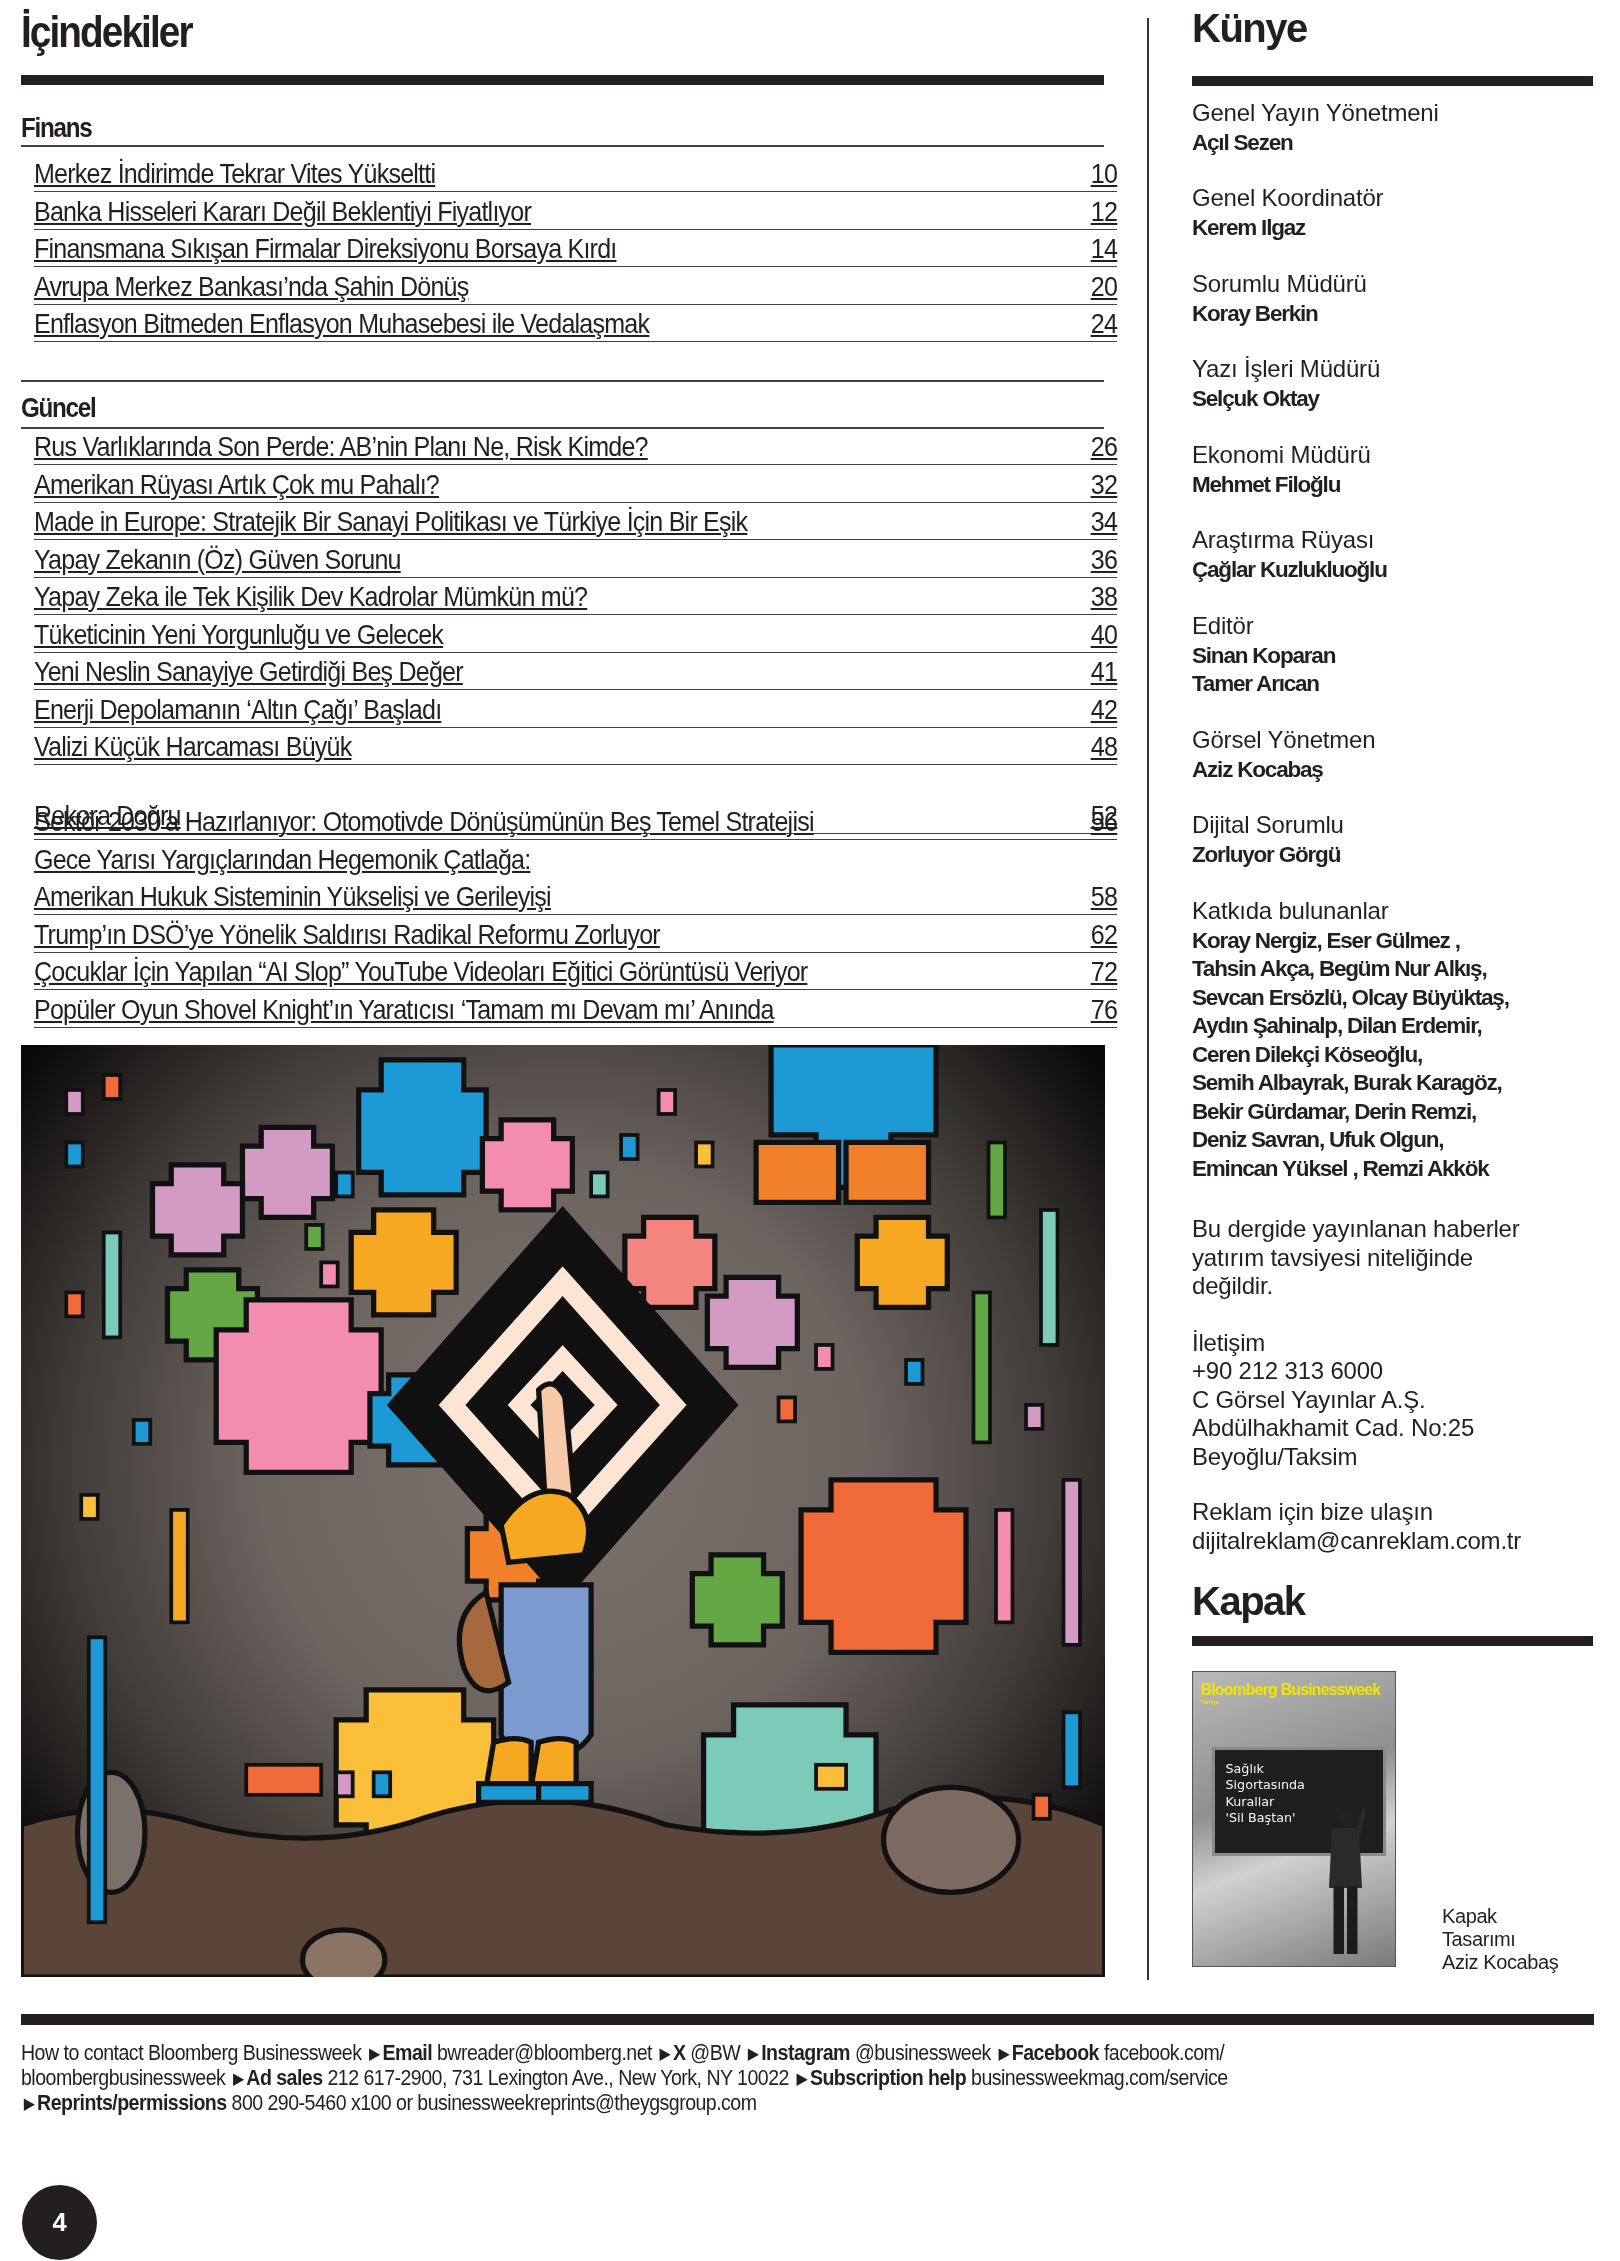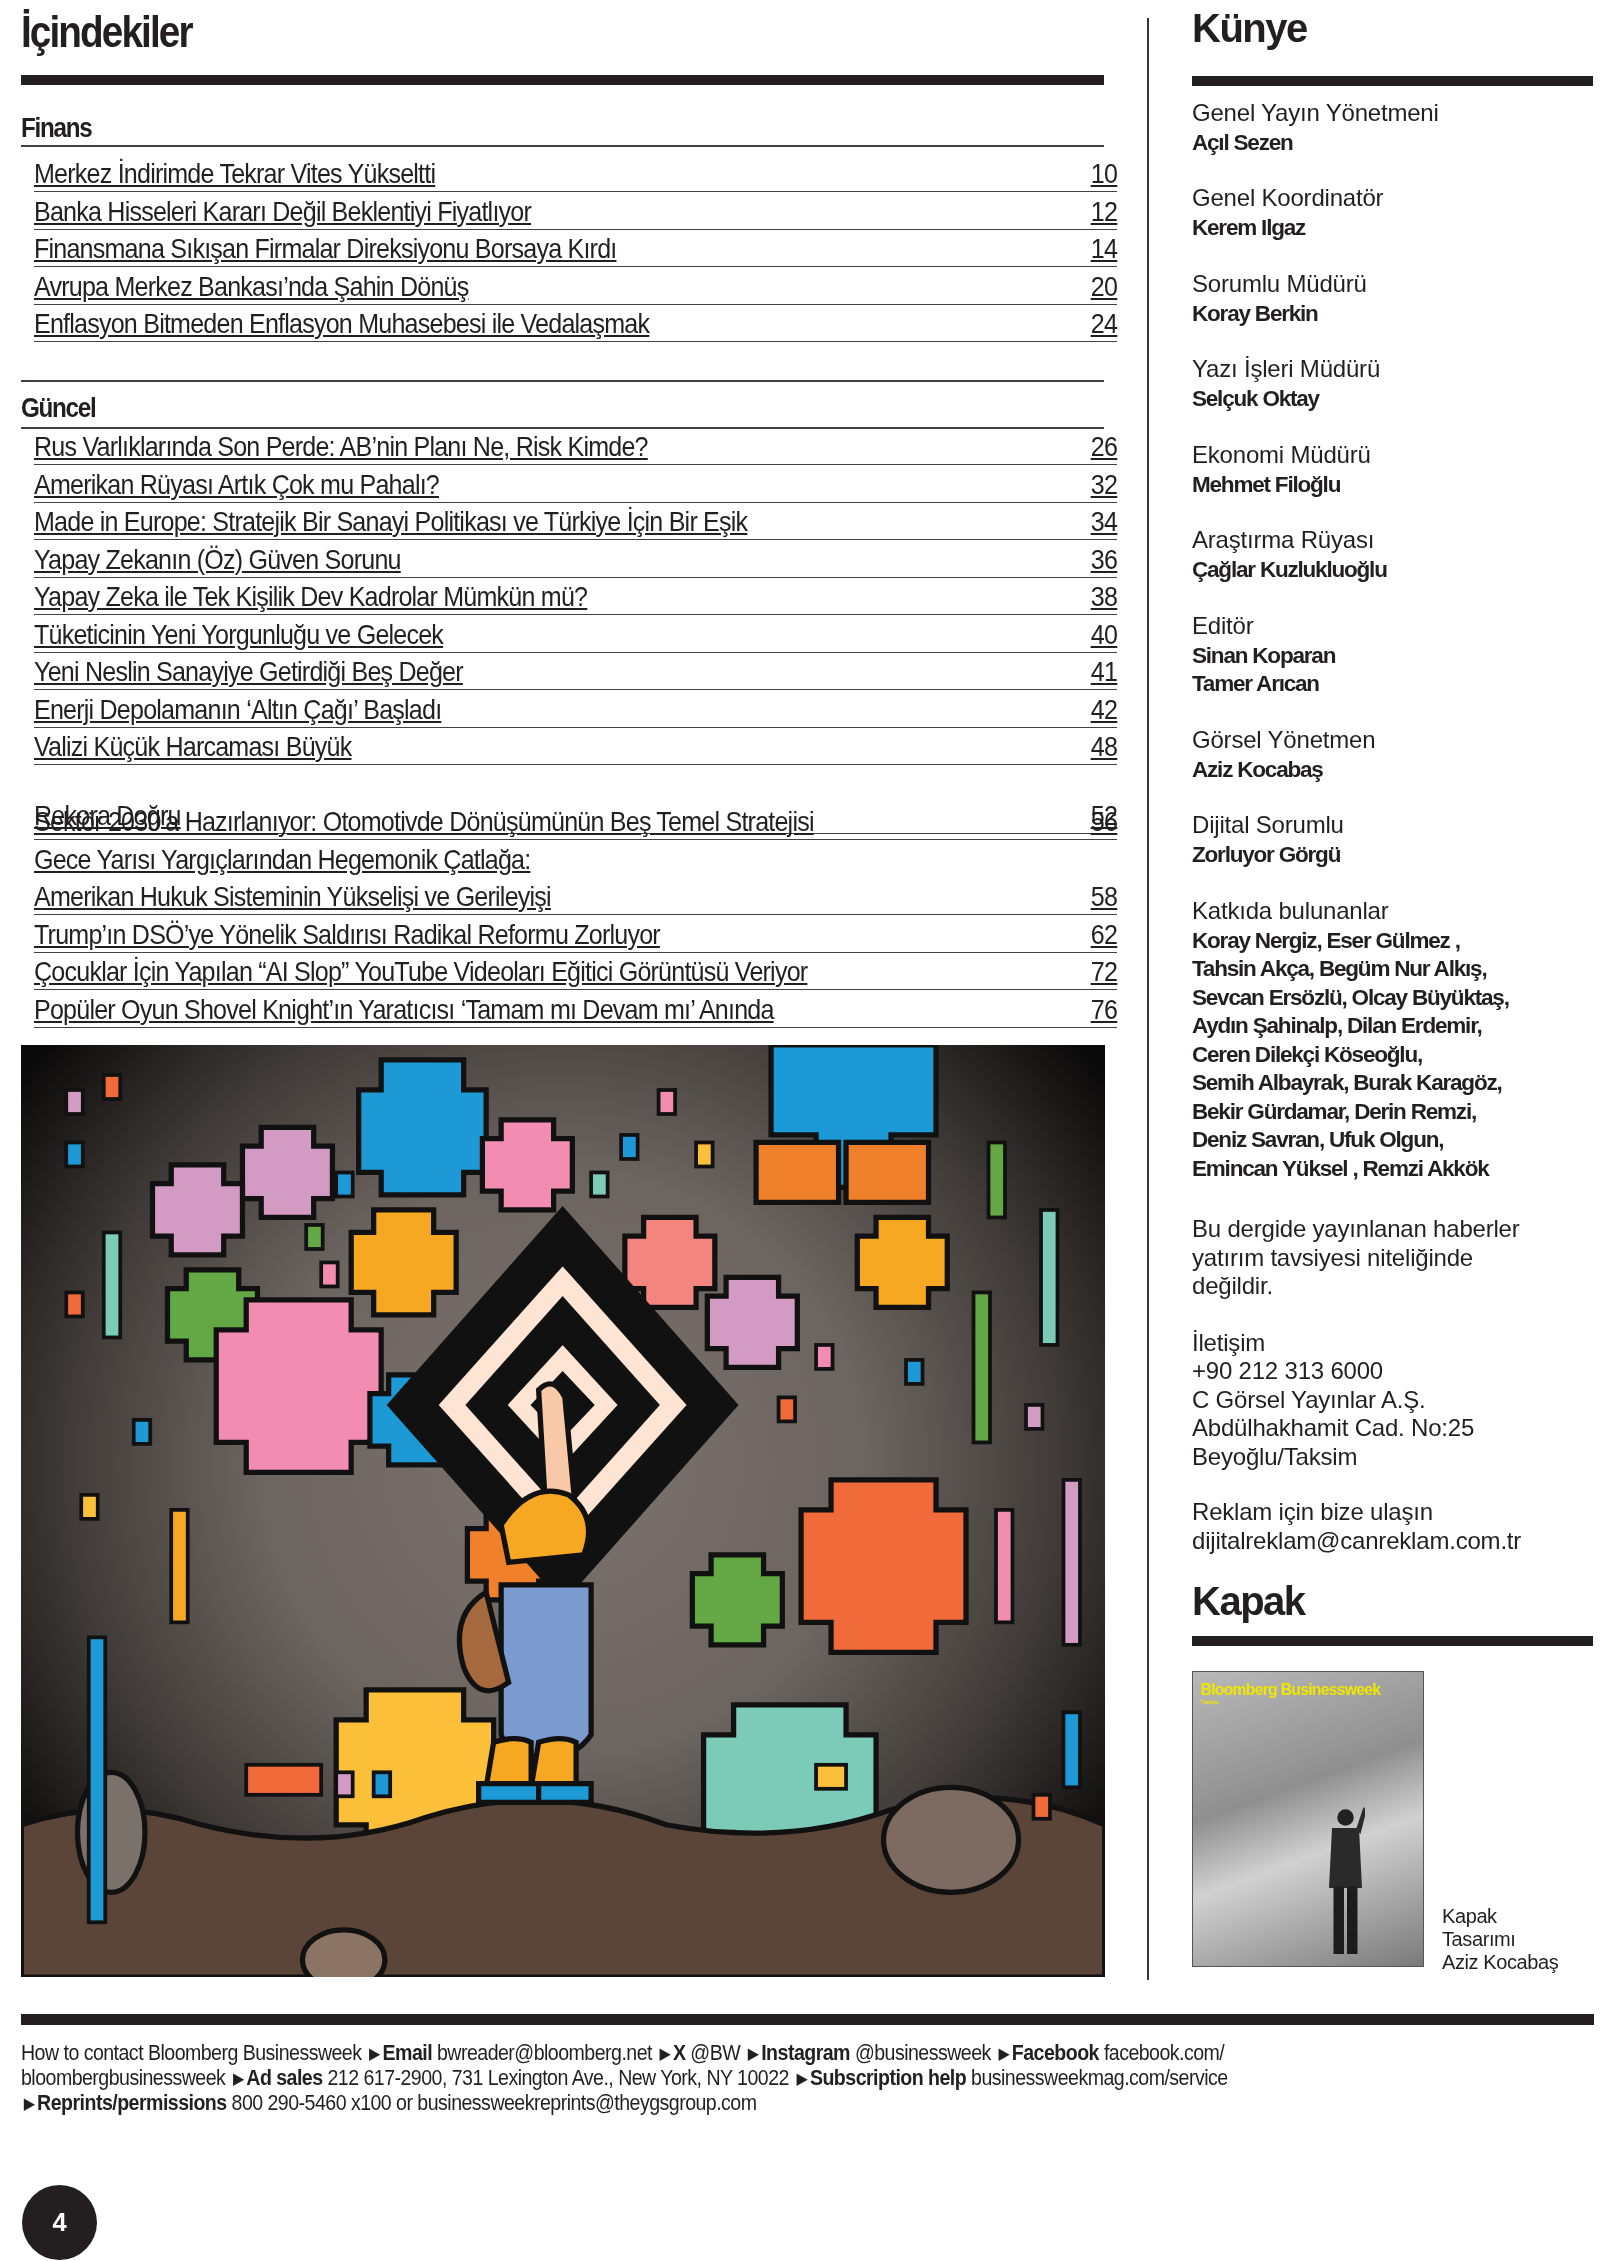--- a/index.html
+++ b/index.html
@@ -54,21 +54,21 @@
   .right { position: absolute; left: 1192px; top: 0; width: 401px; }
   .right-title {
     position: absolute; left: 0;
     font-weight: 700; font-size: 40px; letter-spacing: -1.5px; white-space: nowrap;
   }
   .kunye-role { position: absolute; left: 0; font-size: 24px; letter-spacing: -0.2px; white-space: nowrap; }
   .kunye-name { position: absolute; left: 0; font-size: 22.5px; font-weight: 700; letter-spacing: -1.2px; white-space: nowrap; line-height: 28.5px; }
   .plain { position: absolute; left: 0; font-size: 24px; line-height: 28.5px; letter-spacing: -0.2px; white-space: pre-line; }
 
   .cover {
-    position: absolute; left: 22.5px; width: 232px; height: 296px; overflow: hidden;
+    position: absolute; left: 22.5px; width: 204px; height: 296px; overflow: hidden;
     background: linear-gradient(160deg, #b9b9b9 0%, #8f8f8f 40%, #d1d1d1 60%, #7a7a7a 100%);
     border: 0.7px solid #555;
   }
   .cover .brand { position: absolute; left: 7.5px; top: 9px; color: #f2e600; font-weight: 700; font-size: 15.7px; letter-spacing: -0.7px; white-space: nowrap; }
   .cover .brand-sub { position: absolute; left: 7.5px; top: 27px; color: #f2e600; font-weight: 700; font-size: 5.2px; }
   .cover .board {
     position: absolute; left: 19px; top: 75px; width: 174px; height: 109px;
     background: #1f1f1f; border: 3.7px solid #8a8a8a;
   }
   .cover .board-text { position: absolute; left: 10.5px; top: 10.5px; color: #f5f5f5; font-family: "DejaVu Sans", sans-serif; font-size: 12.7px; line-height: 16.5px; white-space: pre-line; }
@@ -334,20 +334,26 @@
 
   <div class="plain" style="top:1498px;">Reklam için bize ulaşın</div>
   <div class="plain" style="top:1527px;">dijitalreklam@canreklam.com.tr</div>
 
   <div class="right-title" style="top:1579px;">Kapak</div>
   <div class="thick-rule" style="left:0; top:1636px; width:401px;"></div>
 
   <div class="cover" style="top:1671px; left:0;">
     <div class="brand">Bloomberg Businessweek</div>
     <div class="brand-sub">Türkiye</div>
+    <div class="board">
+      <div class="board-text">Sağlık
+Sigortasında
+Kurallar
+'Sil Baştan'</div>
+    </div>
     <svg class="man" viewBox="0 0 52 200">
       <circle cx="26" cy="14" r="11" fill="#222"></circle>
       <path d="M8 28 h36 l4 80 h-44 z" fill="#2a2a2a"></path>
       <path d="M40 30 l10 -30 l4 4 l-8 32 z" fill="#2a2a2a"></path>
       <path d="M10 106 h14 v90 h-14 z M28 106 h14 v90 h-14 z" fill="#1c1c1c"></path>
     </svg>
   </div>
   <div class="cover-caption" style="top:1905px; left:250px;">Kapak
 Tasarımı
 Aziz Kocabaş</div>

